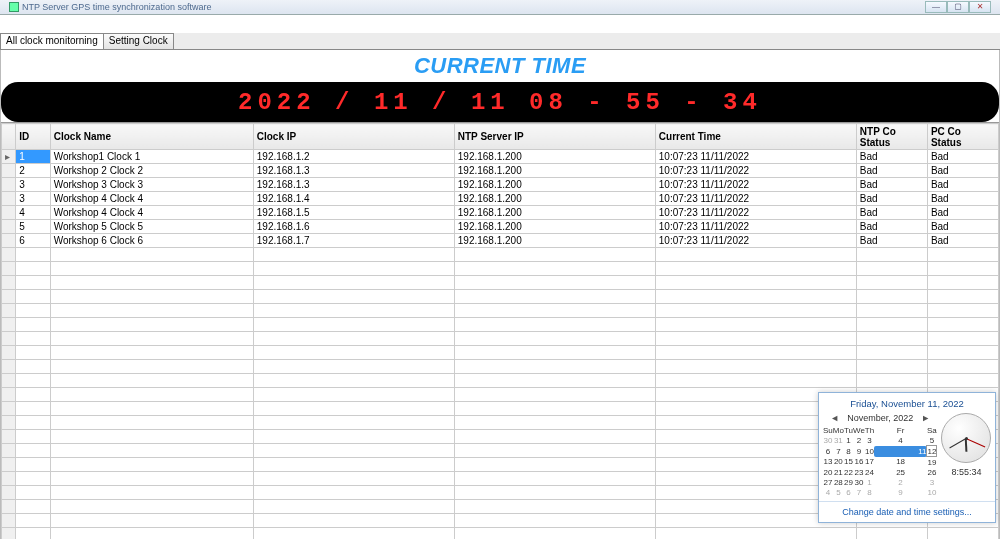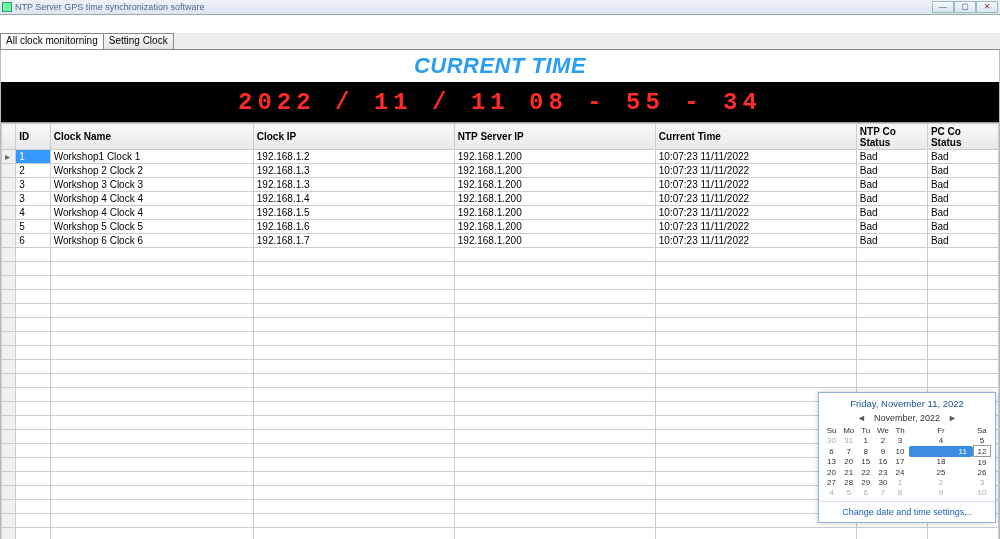--- a/index.html
+++ b/index.html
@@ -1,28 +1,28 @@
 <!DOCTYPE html>
 <html><head>
 <meta charset="utf-8">
 <style>
   * { box-sizing: border-box; margin: 0; padding: 0; }
   html, body { width: 1000px; height: 539px; overflow: hidden; font-family: Tahoma, Arial, sans-serif; font-size: 10.5px; background: #fff; }
-  .window-title-bar { height: 15px; background: linear-gradient(#eef2f8,#dde5f0); border-bottom: 1px solid #9aa; display: flex; align-items: center; padding: 0 2px; color: #4e6a8e; font-size: 9px; }
+  .window-title-bar { height: 15px; background: linear-gradient(#eef2f8,#dde5f0); border-bottom: 1px solid #9aa; display: flex; align-items: center; padding: 0 9px; color: #4e6a8e; font-size: 9px; }
   .window-title-bar .icon { width: 10px; height: 10px; background: #6fa; border: 1px solid #396; margin-right: 3px; }
   .window-controls { margin-left: auto; display: flex; gap: 0; }
   .wc-btn { width: 22px; height: 12px; border: 1px solid #9bb; background: linear-gradient(#f5f9ff,#d7e4f2); font-size: 8px; text-align: center; line-height: 10px; color: #446; cursor: default; }
   .wc-btn.close { color: #a33; }
   .tabs { height: 17px; background: #ececec; border-bottom: 1px solid #888; display: flex; font-size: 10px; margin-top: 18px; }
   .tab { padding: 1px 5px 0; border: 1px solid #888; border-bottom: none; background: linear-gradient(#fafafa,#e4e4e4); margin-right: -1px; cursor: default; }
   .tab.active { background: #fff; font-weight: normal; }
   .panel { border: 1px solid #bbb; border-top: none; background: #fff; }
   .title-area { height: 32px; display: flex; align-items: center; justify-content: center; }
   .title-area h1 { color: #2a9df4; font-weight: bold; font-size: 22px; font-style: italic; letter-spacing: 0.5px; }
-  .digital { height: 40px; background: #000; color: #ff2a2a; font-family: 'Courier New', monospace; font-size: 24px; letter-spacing: 5px; font-weight: bold; display:flex; align-items:center; justify-content:center; }
+  .digital { height: 40px; background: #000; color: #ff2a2a; font-family: 'Courier New', monospace; font-size: 24px; letter-spacing: 5px; font-weight: bold; display:flex; align-items:center; justify-content:center;border-radius:17px; }
   .status-label { font-size: 11px; font-weight: bold; padding: 2px 3px 0; }
   .grid-wrap { border-top: 1px solid #999; }
   table.grid { border-collapse: collapse; width: 100%; table-layout: fixed; }
   table.grid th, table.grid td { border: 1px solid #ccc; padding: 1px 3px; font-size: 10px; text-align: left; height: 14px; overflow: hidden; white-space: nowrap; }
   table.grid th { background: linear-gradient(#f8f8f8,#e8e8e8); font-weight: bold; height: 26px; vertical-align: middle; }
   table.grid th .hsplit { line-height: 11px; }
   .rowmark { width: 12px; background:#f0f0f0; text-align:center; color:#666; }
   .sel-cell { background:#3399ff; color:#fff; }
   .empty-row td { height: 14px; }
   
@@ -470,17 +470,26 @@
               <td class="other">5</td>
               <td class="other">6</td>
               <td class="other">7</td>
               <td class="other">8</td>
               <td class="other">9</td>
               <td class="other">10</td>
             </tr>
           </tbody>
       </table>
     </div>
+    <div class="clock">
+      <div class="clock-face">
+        <div class="hand h" id="hand-h" style="transform: rotate(87deg);"></div>
+        <div class="hand m" id="hand-m" style="transform: rotate(150deg);"></div>
+        <div class="hand s" id="hand-s" style="transform: rotate(24deg);"></div>
+        <div class="center-dot"></div>
+      </div>
+      <div class="clock-time">8:55:34</div>
+    </div>
   </div>
   <div class="dt-foot">
     <a>Change date and time settings...</a>
   </div>
 </div>
 
 </body></html>

